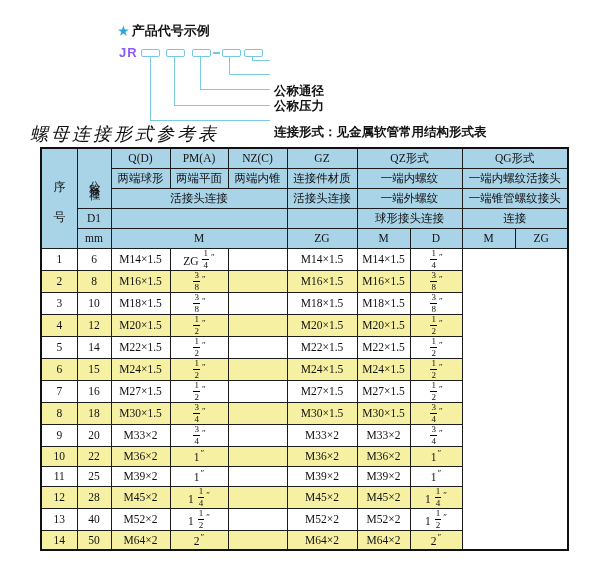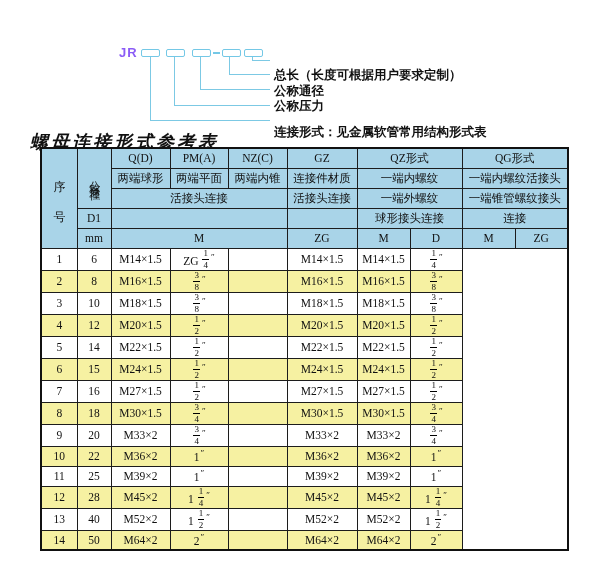--- a/index.html
+++ b/index.html
@@ -15,23 +15,23 @@
   .diag-title { position: absolute; left: 118px; top: 22px; font-size: 13px; font-weight: bold; }
   .diag-title .star { color: #2aa7d4; margin-right: 3px; font-size: 12px; }
   .code-prefix { position: absolute; left: 119px; top: 45px; font-size: 13px; font-weight: bold; color: #8b5cf6; letter-spacing: 1px; }
   .code-box { position: absolute; top: 49px; width: 19px; height: 8px; border: 1.5px solid #74c8e6; border-radius: 2px; background: #fff; }
   .code-dash { position: absolute; top: 52px; width: 7px; height: 2px; background: #74c8e6; }
   .callout { position: absolute; border-left: 1.5px solid #7cc9e4; border-bottom: 1.5px solid #7cc9e4; }
   .diag-label { position: absolute; left: 274px; font-size: 12.5px; font-weight: bold; white-space: nowrap; line-height: 14px; }
 
   
   .tbl-title {
-    position: absolute; left: 30px; top: 130px;
+    position: absolute; left: 30px; top: 122px;
     font-family: "DejaVu Serif", "Liberation Serif", serif;
-    font-style: italic; font-weight: bold; font-size: 18px; letter-spacing: 3px;
+    font-style: italic; font-weight: normal; font-size: 18px; letter-spacing: 3px;
   }
 
   
   table.nut {
     position: absolute; left: 40px; top: 147px; width: 527px;
     border-collapse: collapse; table-layout: fixed;
     font-family: "Liberation Serif", "DejaVu Serif", serif;
     border: 2.5px solid #111;
   }
   table.nut td {
@@ -51,36 +51,38 @@
   .frac { display: inline-block; vertical-align: -3px; text-align: center; line-height: 1.0; font-size: 9px; margin: 0 1px; }
   .fn { display: block; border-bottom: 1px solid #000; padding: 0 1px 1px; }
   .fd { display: block; padding-top: 1px; }
   .inq { font-size: 9px; vertical-align: 5px; margin-left: 1px; }
 </style>
 </head>
 <body>
 
 <div id="page">
 
+  <div class="diag-title">
+    <span class="star">★</span><span>产品代号示例</span>
+  </div>
   <div class="code-prefix">JR</div>
 
   <div class="code-box" style="left:141px"></div>
   <div class="code-box" style="left:166px"></div>
   <div class="code-box" style="left:192px"></div>
   <div class="code-dash" style="left:213px"></div>
   <div class="code-box" style="left:222px"></div>
   <div class="code-box" style="left:244px"></div>
 
   <div class="callout" style="left:252px; top:57px; width:18px;  height:4px"></div>
   <div class="callout" style="left:229px; top:57px; width:41px;  height:18px"></div>
   <div class="callout" style="left:200px; top:57px; width:70px;  height:33px"></div>
   <div class="callout" style="left:174px; top:57px; width:96px;  height:49px"></div>
   <div class="callout" style="left:150px; top:57px; width:120px; height:64px"></div>
 
-  <div class="diag-label" style="top:68px">总长（长度可根据用户要求定制）</div>
   <div class="diag-label" style="top:84px">公称通径</div>
   <div class="diag-label" style="top:99px">公称压力</div>
   <div class="diag-label" style="top:125px">连接形式：见金属软管常用结构形式表</div>
 
   <div class="tbl-title">螺母连接形式参考表</div>
 
   <table class="nut">
     <colgroup>
       <col style="width:36px">
         <col style="width:34px">

